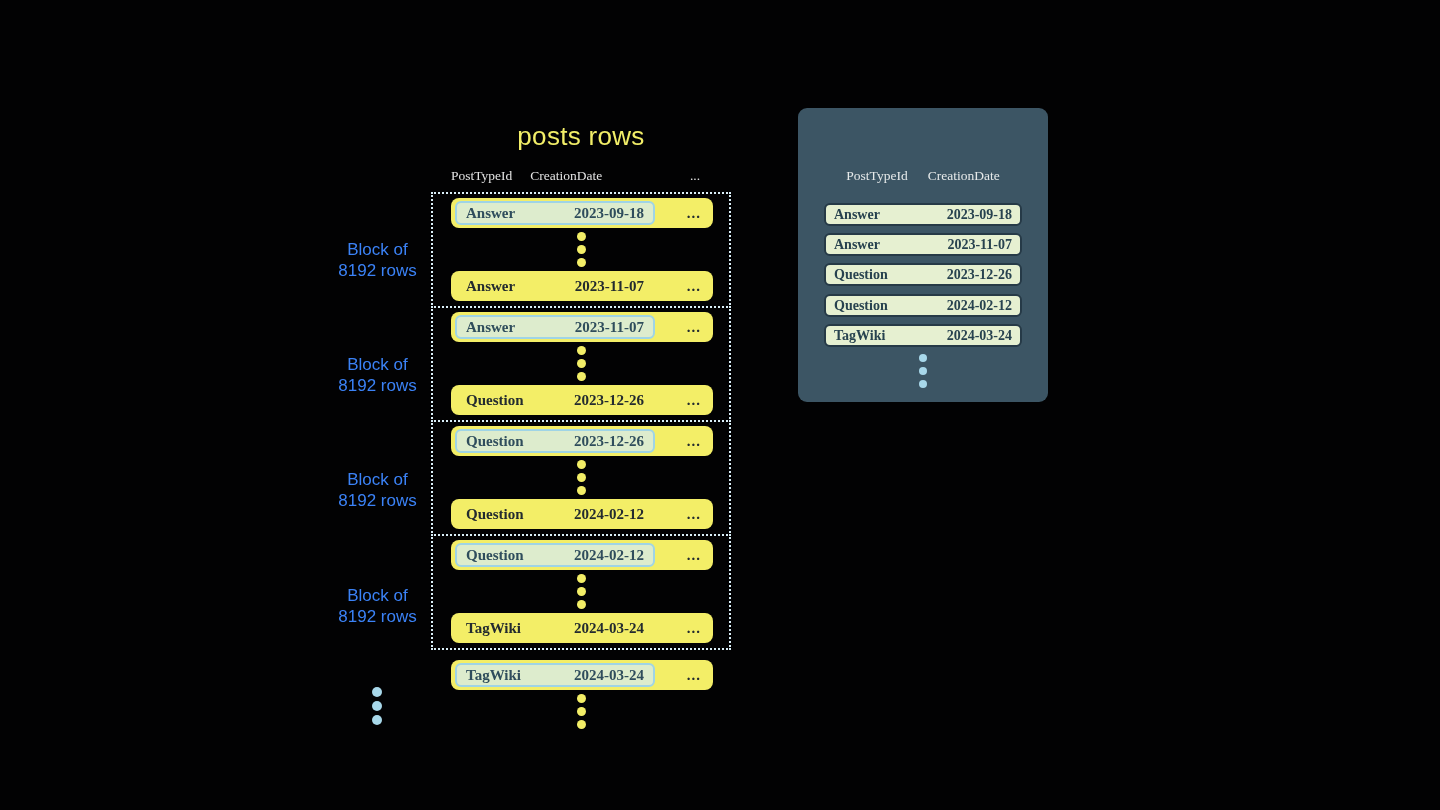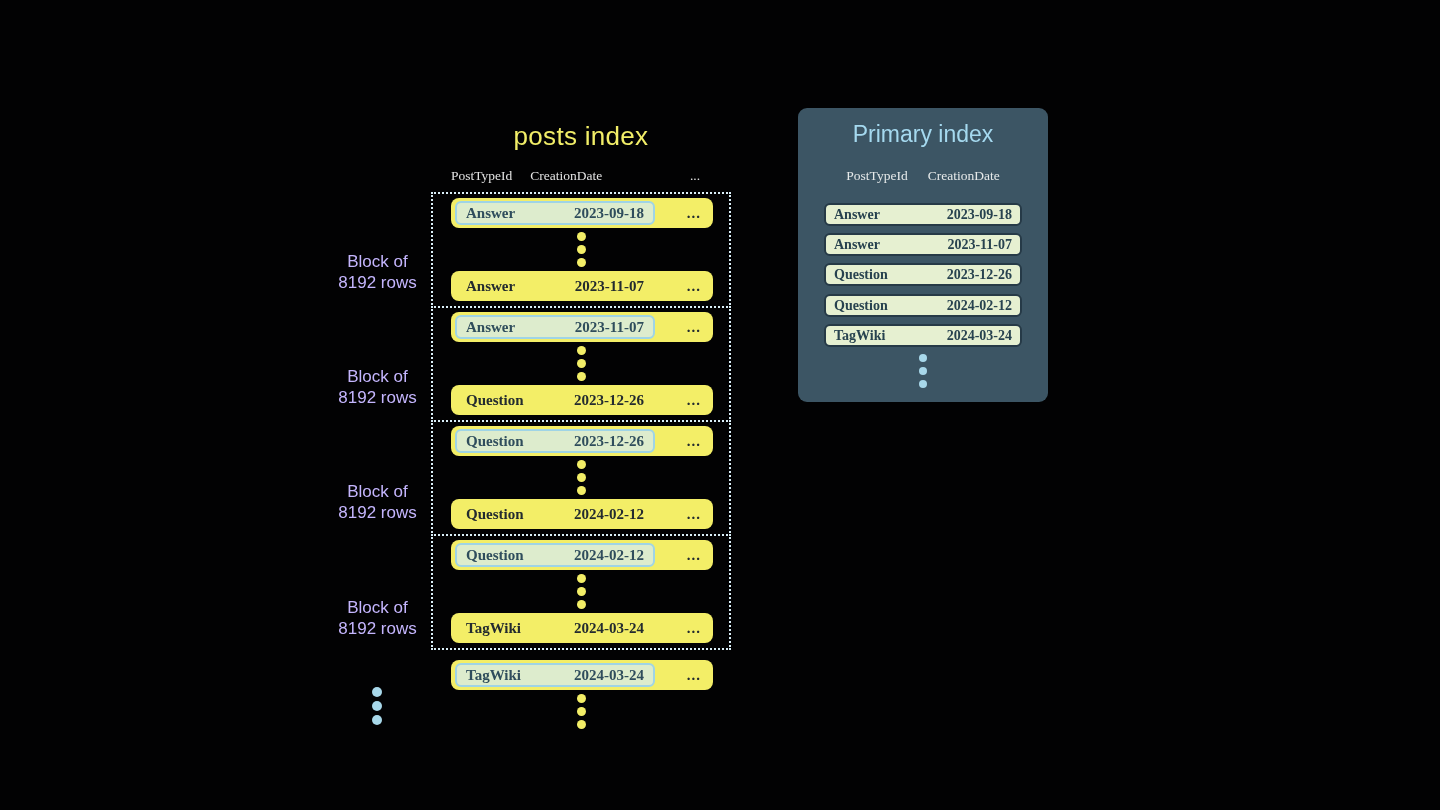--- a/index.html
+++ b/index.html
@@ -46,21 +46,21 @@
   .row-ellipsis{margin-left:auto;padding-right:12px;font-size:15px;font-weight:bold;color:#232b2f;letter-spacing:1px;}
 
   .vdots{position:absolute;left:0;width:100%;display:flex;flex-direction:column;align-items:center;gap:4px;}
   .vdots.in-block{top:38px;}
   .vdots i{display:block;width:9px;height:9px;border-radius:50%;}
   .ydots i{background:#f3ee67;}
   .bdots i{background:#a8d8ea;}
 
   .block-label{
     position:absolute;left:300px;width:155px;text-align:center;
-    color:#c4b5fd;font-size:17px;line-height:21px;margin-top:12px;
+    color:#3b82f6;font-size:17px;line-height:21px;
   }
   .bl1{top:239px}.bl2{top:354px}.bl3{top:469px}.bl4{top:585px}
 
   .more-blocks-dots{position:absolute;left:339px;top:687px;width:75px;}
   .more-blocks-dots i{width:10px;height:10px;}
   .table-tail-dots{position:absolute;left:431px;top:694px;width:300px;}
 
   
   .panel{
     position:absolute;left:798px;top:108px;width:250px;height:294px;
@@ -82,21 +82,21 @@
   }
   .ir1{top:95px}.ir2{top:125px}.ir3{top:155px}.ir4{top:186px}.ir5{top:216px}
   .panel-dots{position:absolute;left:0;top:246px;width:100%;gap:5px;}
   .panel-dots i{width:8px;height:8px;}
 </style>
 </head>
 <body>
 
 <div class="stage">
 
-  <div class="posts-title">posts index</div>
+  <div class="posts-title">posts rows</div>
   <div class="posts-headers mono">
     <span class="h1">PostTypeId</span>
     <span class="h2">CreationDate</span>
     <span class="h3">...</span>
   </div>
 
   <div class="block-label bl1">
     <div>Block of</div>
     <div>8192 rows</div>
   </div>
@@ -214,21 +214,20 @@
       <i></i>
       <i></i>
     </div>
   <div class="vdots ydots table-tail-dots">
       <i></i>
       <i></i>
       <i></i>
     </div>
 
   <div class="panel">
-    <div class="panel-title">Primary index</div>
     <div class="panel-headers mono">
       <span>PostTypeId</span>
       <span>CreationDate</span>
     </div>
     <div class="irow ir1 mono">
       <span>Answer</span>
       <span>2023-09-18</span>
     </div>
     <div class="irow ir2 mono">
       <span>Answer</span>

